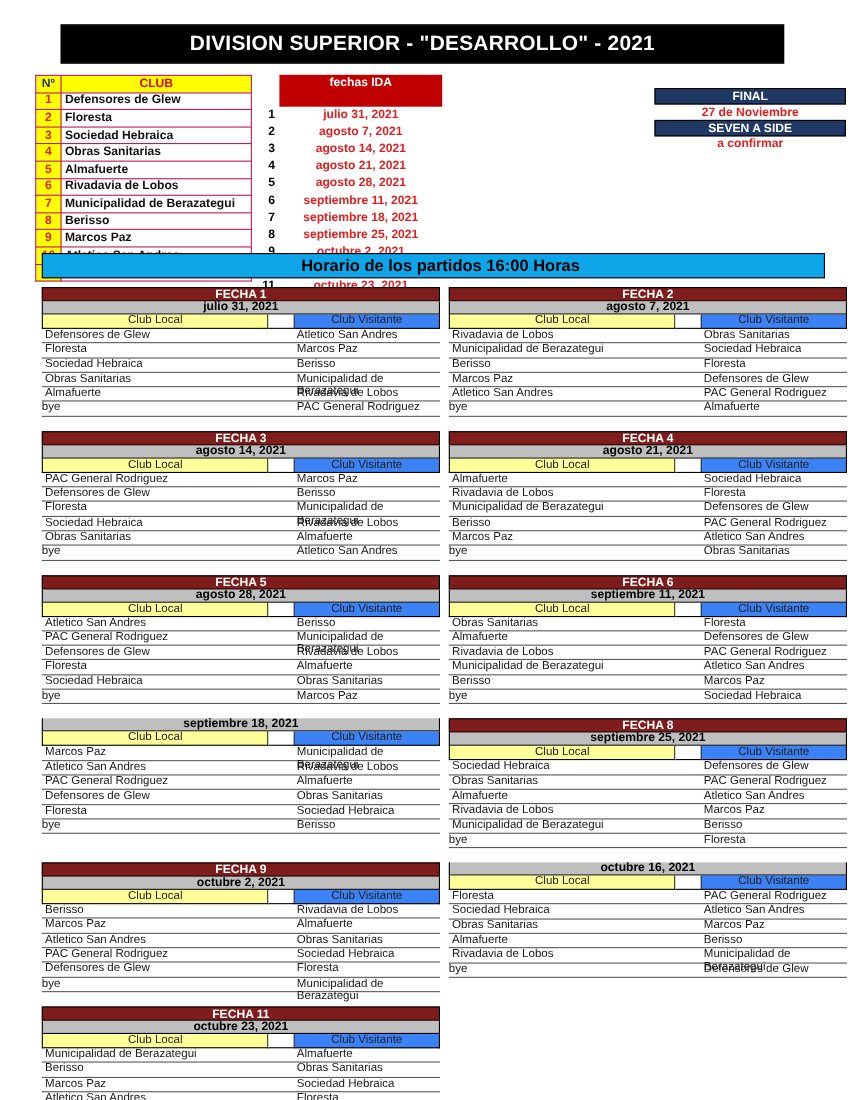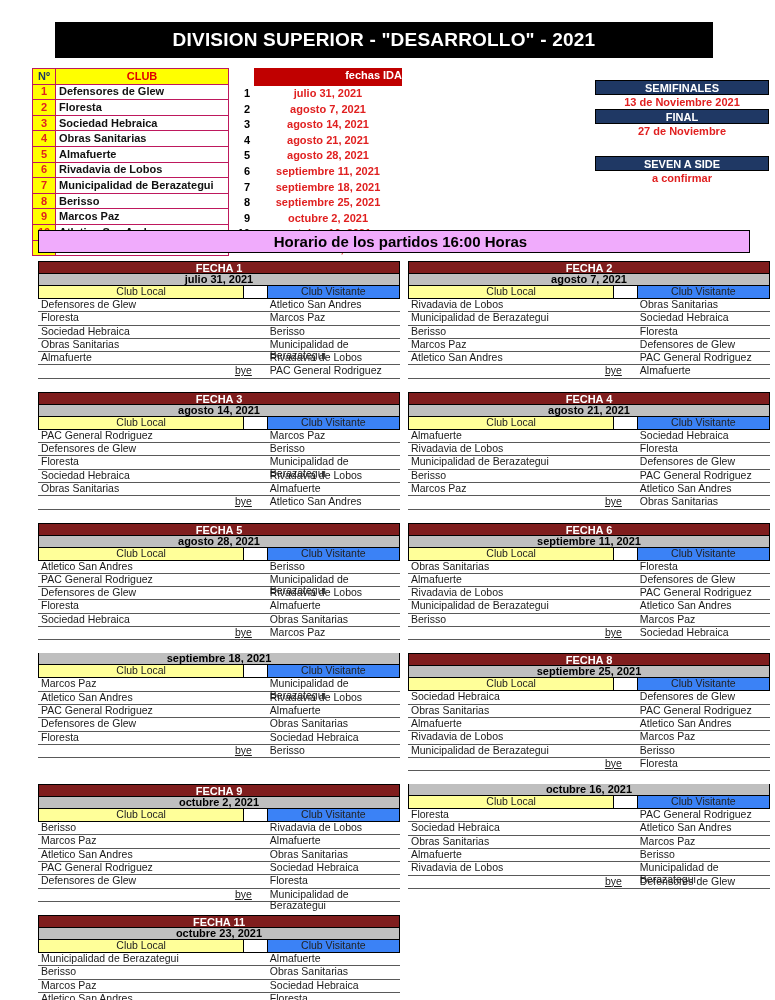--- a/index.html
+++ b/index.html
@@ -17,53 +17,53 @@
   table.clubs { position: absolute; left: 32px; top: 68px; border-collapse: collapse; font-size: 11px; font-weight: bold; }
   .clubs th, .clubs td { border: 1px solid #be185d; padding: 0 3px; height: 14.6px; line-height: 13px; box-sizing: content-box; }
   .clubs th { background: #FFFF00; text-align: center; }
   .clubs th.numh { color: #1F3864; width: 16px; }
   .clubs th.clubh { color: #E00000; width: 166px; }
   .clubs td.num { background: #FFFF00; color: #E02020; text-align: center; }
   .clubs td.club { color: #111; text-align: left; }
 
   
   .fechas { position: absolute; left: 230px; top: 68px; width: 172px; font-size: 11px; font-weight: bold; }
-  .fechas-header { margin-left: 24px; height: 18px; line-height: 15px; background: #C00000; color: #fff; text-align: right; }
+  .fechas-header { margin-left: 24px; height: 29px; line-height: 15px; background: #C00000; color: #fff; text-align: center; }
   .fecha-row { display: flex; height: 15.6px; line-height: 15.2px; }
   .fecha-row .idx { width: 20px; text-align: right; color: #000; }
   .fecha-row .date { flex: 1; text-align: center; color: #E02020; margin-left: 4px; }
 
   
   .playoffs { position: absolute; left: 595px; top: 80px; width: 174px; font-size: 11px; font-weight: bold; text-align: center; }
   .po-banner { background: #1F3864; color: #fff; height: 15px; line-height: 14px; border: 1px solid #000; box-sizing: border-box; }
   .po-value { color: #E02020; height: 14px; line-height: 14px; }
   .playoffs > div:nth-child(3) { margin-top: 18px; }
 
   
   .schedule-banner {
     position: absolute; left: 38px; top: 230px; width: 712px; height: 23px;
-    background: #f0abfc; border: 1px solid #000; box-sizing: border-box;
+    background: #0ea5e9; border: 1px solid #000; box-sizing: border-box;
     color: #000; font-size: 15px; font-weight: bold; text-align: center; line-height: 21px; padding-left: 13px;
   }
 
   
   .fixtures { position: absolute; left: 38px; top: 261px; display: grid; grid-template-columns: 362px 362px; column-gap: 8px; row-gap: 13px; grid-auto-rows: min-content; }
   .fixture { width: 362px; font-size: 10.5px; }
   .fx-name { background: #7f1d1d; color: #fff; font-weight: bold; font-size: 11px; text-align: center; height: 13px; line-height: 12px; border: 1px solid #000; box-sizing: border-box; }
   .fx-date { background: #BFBFBF; color: #000; font-weight: bold; font-size: 11px; text-align: center; height: 12px; line-height: 11px; border: 1px solid #000; border-top: none; box-sizing: border-box; }
   .fx-cols { display: flex; height: 13px; }
   .fx-cols > div { box-sizing: border-box; border-bottom: 1px solid #000; border-right: 1px solid #000; line-height: 11px; }
   .fx-local-h { width: 57%; background: #FFFF99; border-left: 1px solid #000; text-align: center; color: #222; }
   .fx-mid-h { width: 6.5%; background: #fff; }
   .fx-vis-h { flex: 1; background: #3b82f6; text-align: center; color: #222; }
   .fx-row { display: flex; height: 12.3px; line-height: 11.6px; border-bottom: 1px solid #595959; color: #1a1a1a; }
   .fx-local { width: 57%; padding-left: 3px; box-sizing: border-box; }
   .fx-mid { width: 6.5%; }
   .fx-vis { flex: 1; padding-left: 2px; box-sizing: border-box; }
-  .bye-label { width: 63.5%; text-align: right; padding-right: 16px; box-sizing: border-box; text-decoration: underline; }
+  .bye-label { width: 63.5%; text-align: left; padding-right: 16px; box-sizing: border-box; }
 </style>
 </head>
 <body>
 
 <div class="page">
 
   <div class="title-banner">
     <span>DIVISION SUPERIOR - "DESARROLLO" - 2021</span>
   </div>
 
@@ -189,24 +189,20 @@
 
       <div class="fecha-row">
         <span class="idx">11</span>
         <span class="date">octubre 23, 2021</span>
       </div>
 
   </div>
 
   <div class="playoffs">
 
-      <div>
-        <div class="po-banner">SEMIFINALES</div>
-        <div class="po-value">13 de Noviembre 2021</div>
-      </div>
 
       <div>
         <div class="po-banner">FINAL</div>
         <div class="po-value">27 de Noviembre</div>
       </div>
 
       <div>
         <div class="po-banner">SEVEN A SIDE</div>
         <div class="po-value">a confirmar</div>
       </div>

